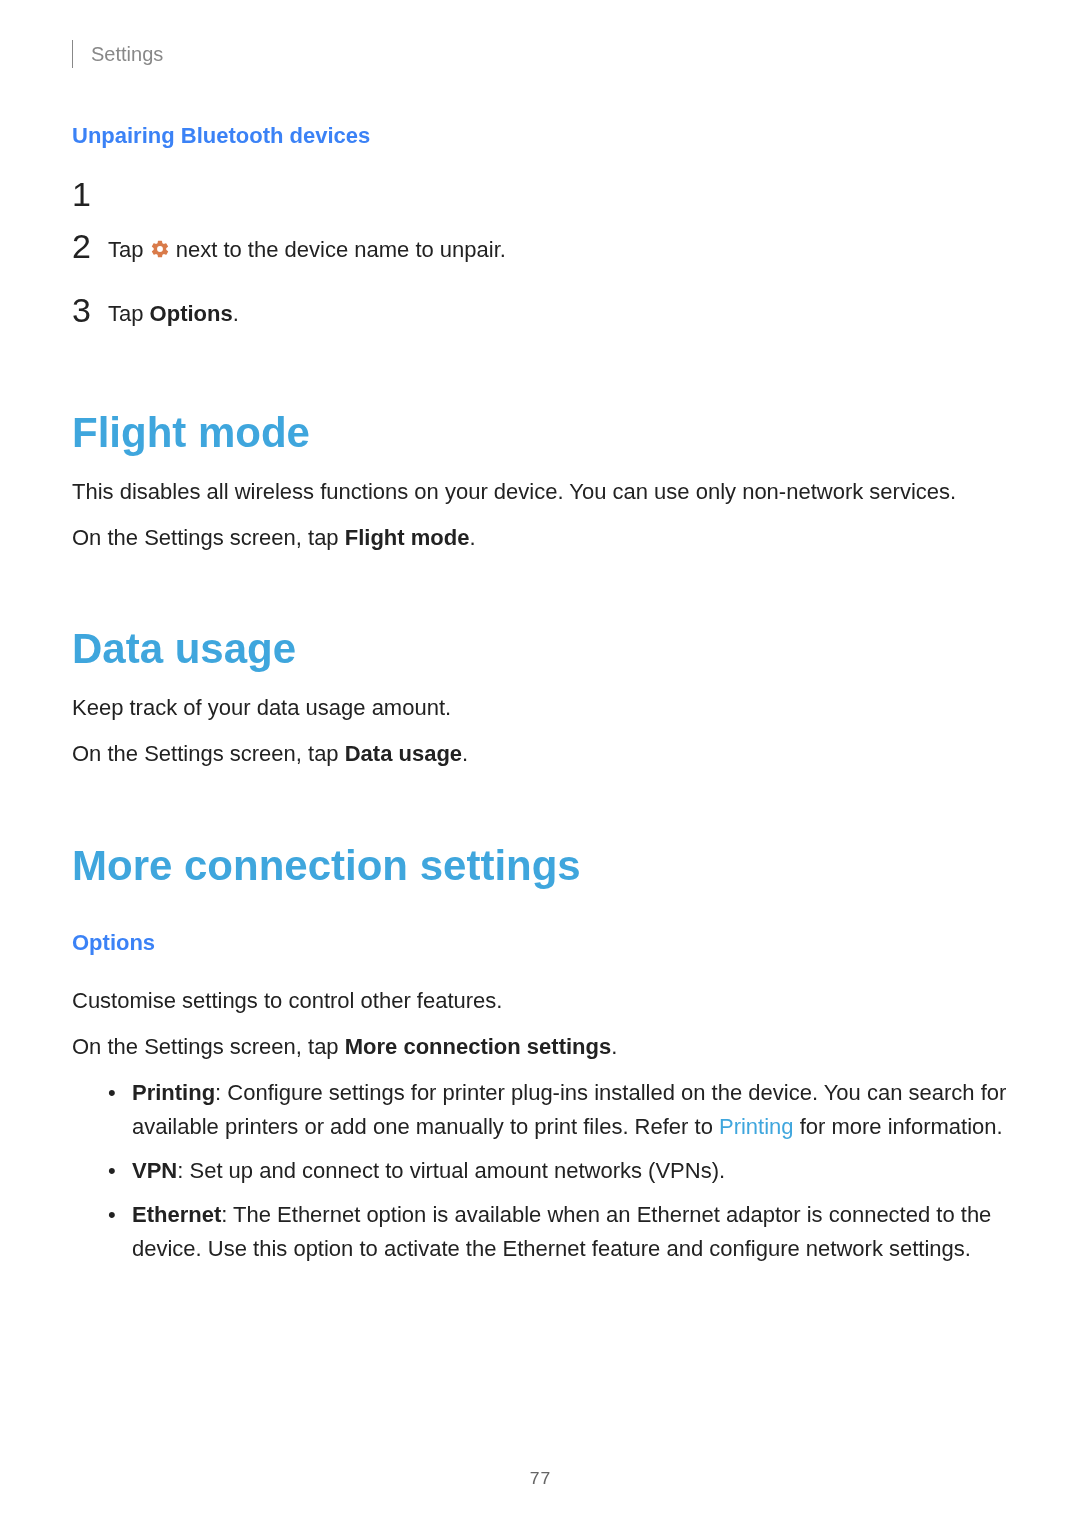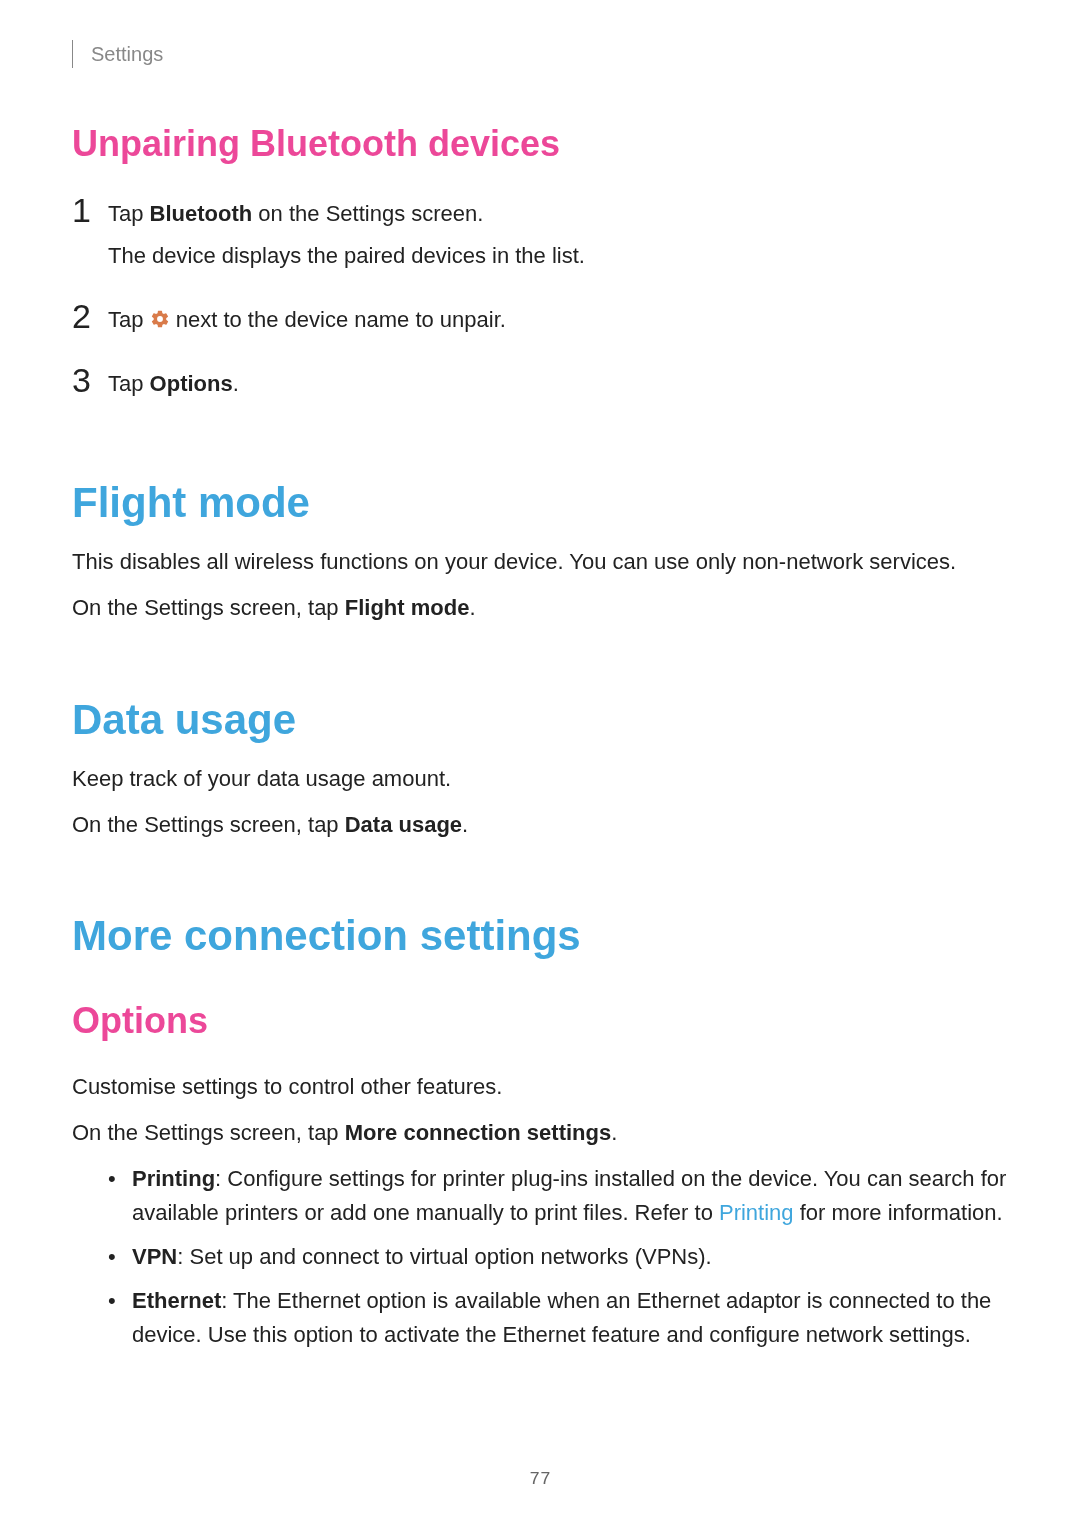--- a/index.html
+++ b/index.html
@@ -19,23 +19,23 @@
   .header-bar {
     border-left: 1.5px solid #888;
     padding-left: 18px;
     color: #888;
     font-size: 20px;
     margin-bottom: 55px;
     height: 28px;
     line-height: 28px;
   }
   h2.sub {
-    color: #ec4899;
+    color: #3b82f6;
     font-weight: 700;
-    font-size: 36px;
+    font-size: 22px;
     margin: 0 0 28px 0;
   }
   h1.section {
     color: #3fa6dd;
     font-weight: 700;
     font-size: 42px;
     margin: 70px 0 18px 0;
   }
   .step-list {
     list-style: none;
@@ -112,26 +112,20 @@
 
 <div class="page">
 
   <div class="header-bar">Settings</div>
 
   <h2 class="sub">Unpairing Bluetooth devices</h2>
 
   <ol class="step-list">
     <li class="step">
       <span class="step-num">1</span>
-      <div class="step-body">
-        <p>
-          <span>Tap </span><strong>Bluetooth</strong><span> on the Settings screen.</span>
-        </p>
-        <p>The device displays the paired devices in the list.</p>
-      </div>
     </li>
     <li class="step">
       <span class="step-num">2</span>
       <div class="step-body">
         <p>
           <span>Tap </span><span class="gear-icon"><svg viewBox="0 0 24 24">
                 <path fill="#d97b4a" d="M19.4 13a7.5 7.5 0 0 0 .1-1 7.5 7.5 0 0 0-.1-1l2.1-1.6a.5.5 0 0 0 .1-.6l-2-3.5a.5.5 0 0 0-.6-.2l-2.5 1a7.3 7.3 0 0 0-1.7-1l-.4-2.6A.5.5 0 0 0 14 2h-4a.5.5 0 0 0-.5.4L9.1 5a7.3 7.3 0 0 0-1.7 1l-2.5-1a.5.5 0 0 0-.6.2l-2 3.5a.5.5 0 0 0 .1.6L4.5 11a7.5 7.5 0 0 0-.1 1 7.5 7.5 0 0 0 .1 1l-2.1 1.6a.5.5 0 0 0-.1.6l2 3.5a.5.5 0 0 0 .6.2l2.5-1a7.3 7.3 0 0 0 1.7 1l.4 2.6A.5.5 0 0 0 10 22h4a.5.5 0 0 0 .5-.4l.4-2.6a7.3 7.3 0 0 0 1.7-1l2.5 1a.5.5 0 0 0 .6-.2l2-3.5a.5.5 0 0 0-.1-.6ZM12 15.5A3.5 3.5 0 1 1 15.5 12 3.5 3.5 0 0 1 12 15.5Z"></path>
               </svg></span><span> next to the device name to unpair.</span>
         </p>
       </div>
@@ -163,21 +157,21 @@
   <p class="para">Customise settings to control other features.</p>
   <p class="para">
     <span>On the Settings screen, tap </span><strong>More connection settings</strong><span>.</span>
   </p>
 
   <ul class="bullets">
     <li>
       <strong>Printing</strong><span>: Configure settings for printer plug-ins installed on the device. You can search for available printers or add one manually to print files. Refer to </span><span class="link">Printing</span><span> for more information.</span>
     </li>
     <li>
-      <strong>VPN</strong><span>: Set up and connect to virtual option networks (VPNs).</span>
+      <strong>VPN</strong><span>: Set up and connect to virtual amount networks (VPNs).</span>
     </li>
     <li>
       <strong>Ethernet</strong><span>: The Ethernet option is available when an Ethernet adaptor is connected to the device. Use this option to activate the Ethernet feature and configure network settings.</span>
     </li>
   </ul>
 
 </div>
 
 <div class="page-number">77</div>
 

